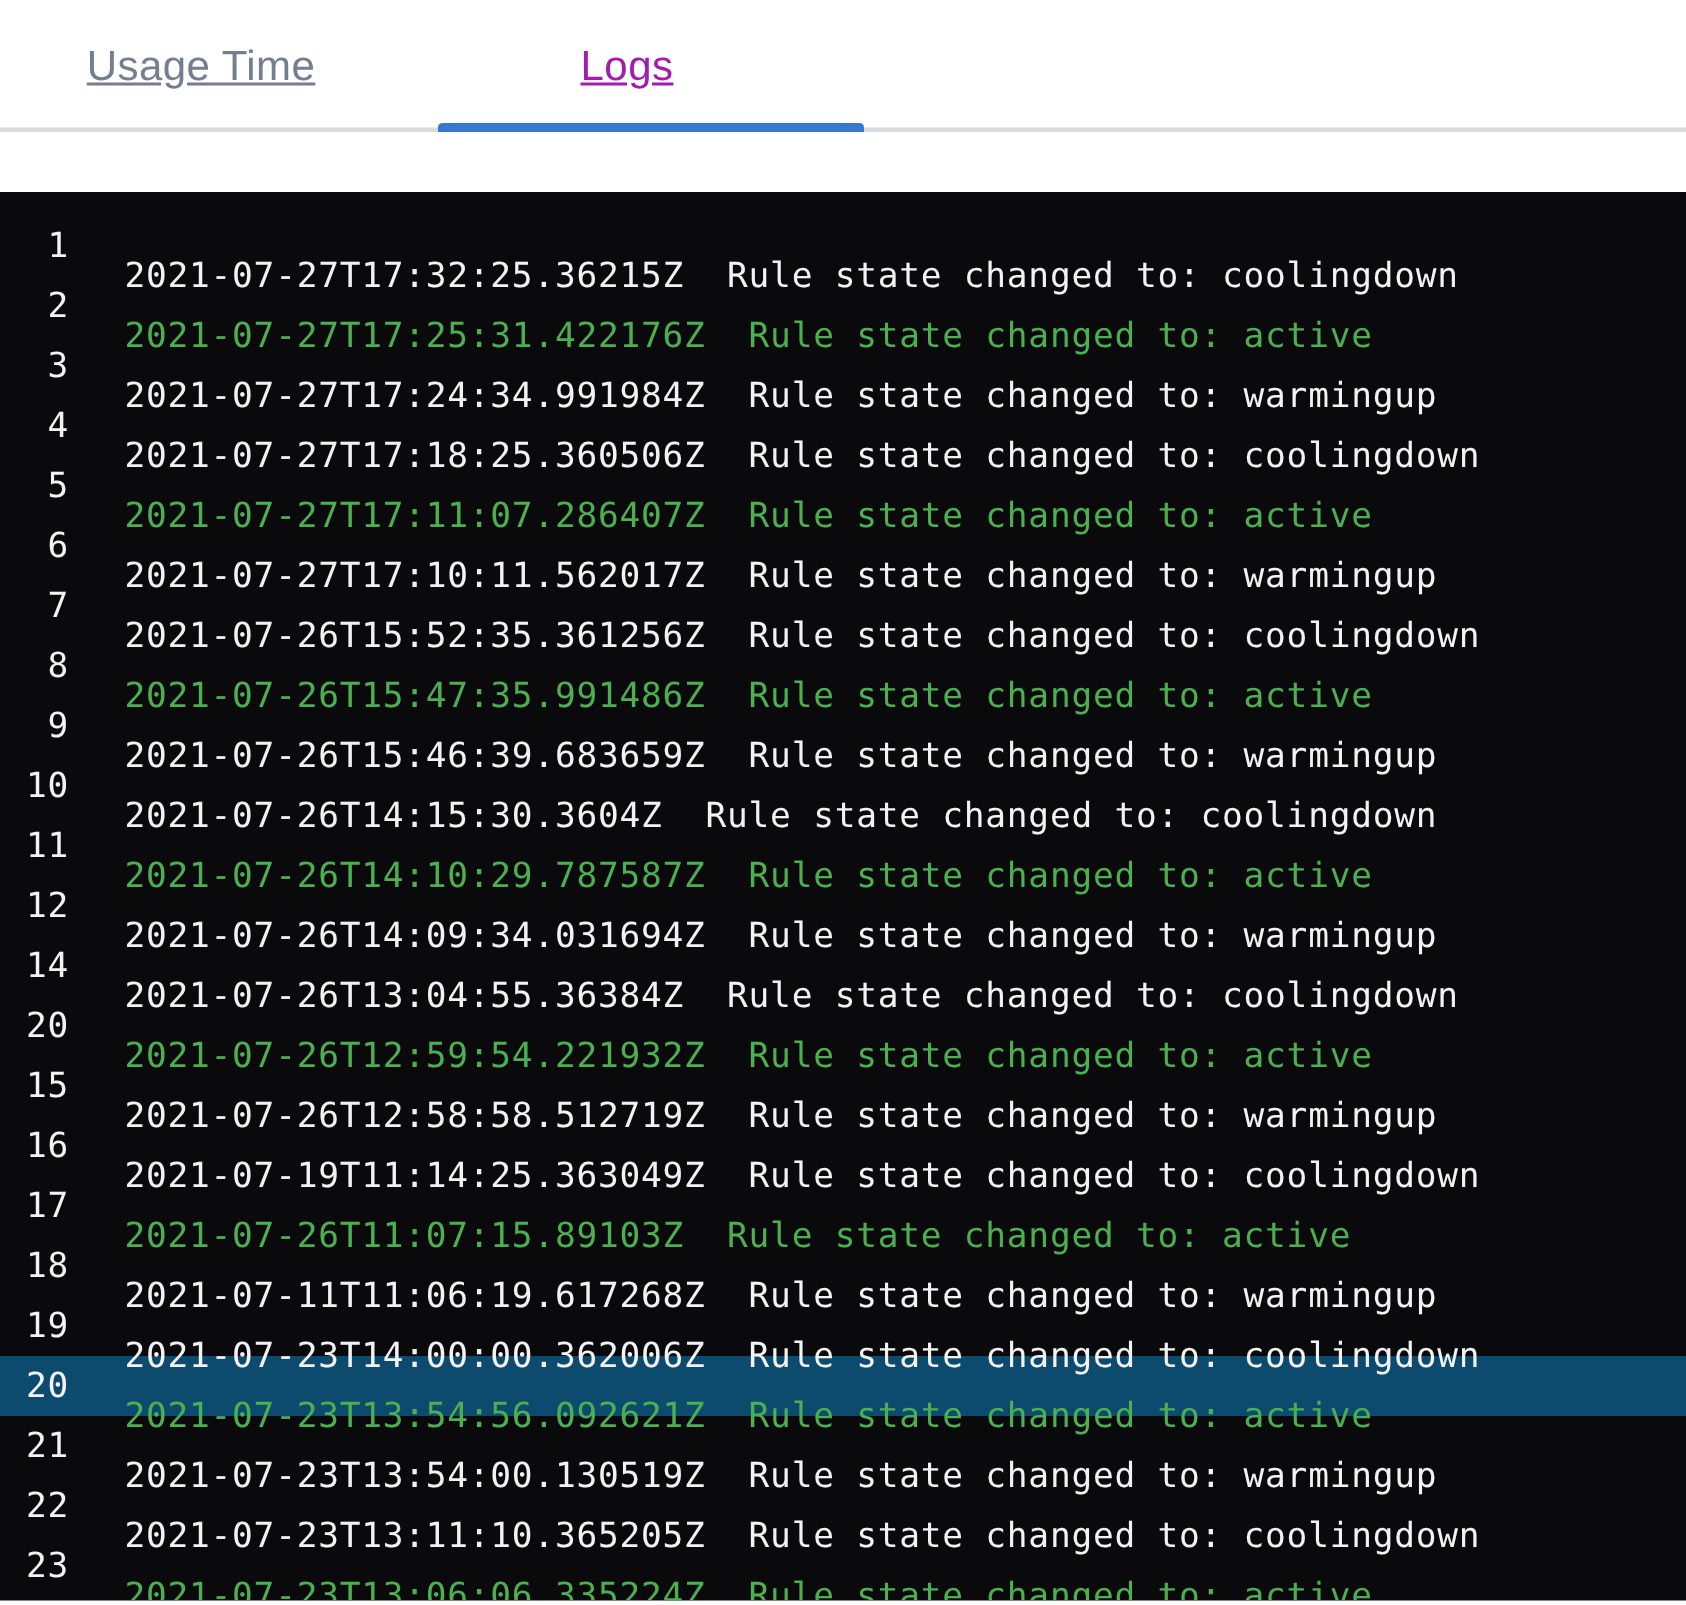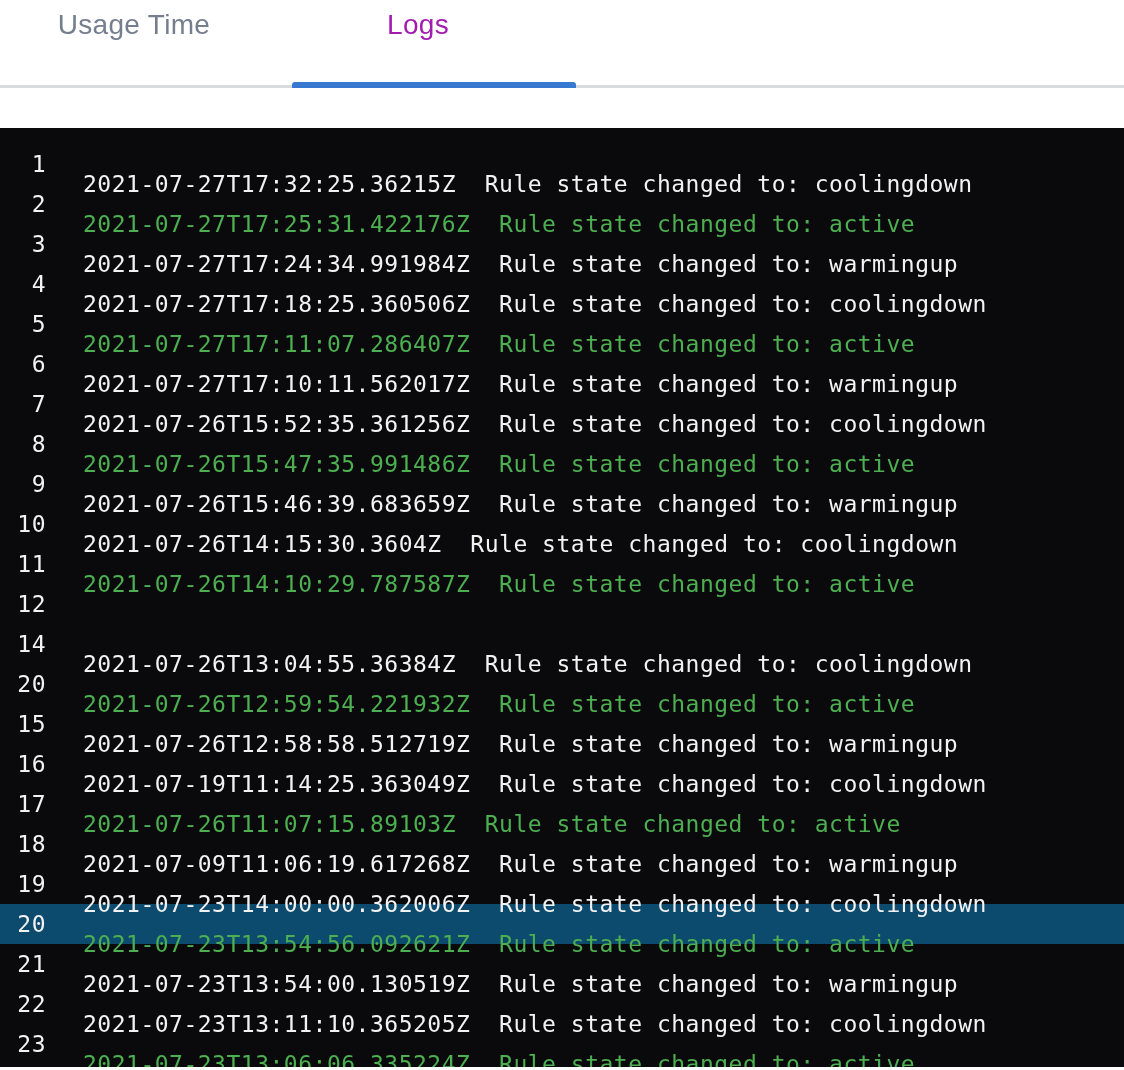--- a/index.html
+++ b/index.html
@@ -19,26 +19,27 @@
     border-bottom: 3px solid #d9dade;
     box-sizing: border-box;
   }
   .tab {
     position: absolute;
     top: 0;
     height: 85px;
     display: flex;
     justify-content: center;
     align-items: flex-start;
-    padding-top: 9px;
+    padding-top: 28px;
     box-sizing: border-box;
     font-size: 28px;
     letter-spacing: 0.3px;
     cursor: pointer;
     user-select: none;
+    text-decoration: underline;
   }
   .tab-usage { left: 0; width: 268px; color: #757e8e; }
   .tab-logs  { left: 276px; width: 284px; color: #a21caf; }
   .tab-indicator {
     position: absolute;
     left: 292px;
     top: 82px;
     width: 284px;
     height: 6px;
     background: #3778d1;
@@ -141,20 +142,21 @@
     <span class="log-text">2021-07-26T14:15:30.3604Z  Rule state changed to: coolingdown</span>
   </div>
 
   <div class="log-row state-active">
     <span class="log-num">11</span>
     <span class="log-text">2021-07-26T14:10:29.787587Z  Rule state changed to: active</span>
   </div>
 
   <div class="log-row state-warmingup">
     <span class="log-num">12</span>
+    <span class="log-text">2021-07-26T14:09:34.031694Z  Rule state changed to: warmingup</span>
   </div>
 
   <div class="log-row state-coolingdown">
     <span class="log-num">14</span>
     <span class="log-text">2021-07-26T13:04:55.36384Z  Rule state changed to: coolingdown</span>
   </div>
 
   <div class="log-row state-active">
     <span class="log-num">20</span>
     <span class="log-text">2021-07-26T12:59:54.221932Z  Rule state changed to: active</span>
@@ -170,21 +172,21 @@
     <span class="log-text">2021-07-19T11:14:25.363049Z  Rule state changed to: coolingdown</span>
   </div>
 
   <div class="log-row state-active">
     <span class="log-num">17</span>
     <span class="log-text">2021-07-26T11:07:15.89103Z  Rule state changed to: active</span>
   </div>
 
   <div class="log-row state-warmingup">
     <span class="log-num">18</span>
-    <span class="log-text">2021-07-09T11:06:19.617268Z  Rule state changed to: warmingup</span>
+    <span class="log-text">2021-07-11T11:06:19.617268Z  Rule state changed to: warmingup</span>
   </div>
 
   <div class="log-row state-coolingdown">
     <span class="log-num">19</span>
     <span class="log-text">2021-07-23T14:00:00.362006Z  Rule state changed to: coolingdown</span>
   </div>
 
   <div class="log-row state-active highlighted">
     <span class="log-num">20</span>
     <span class="log-text">2021-07-23T13:54:56.092621Z  Rule state changed to: active</span>

